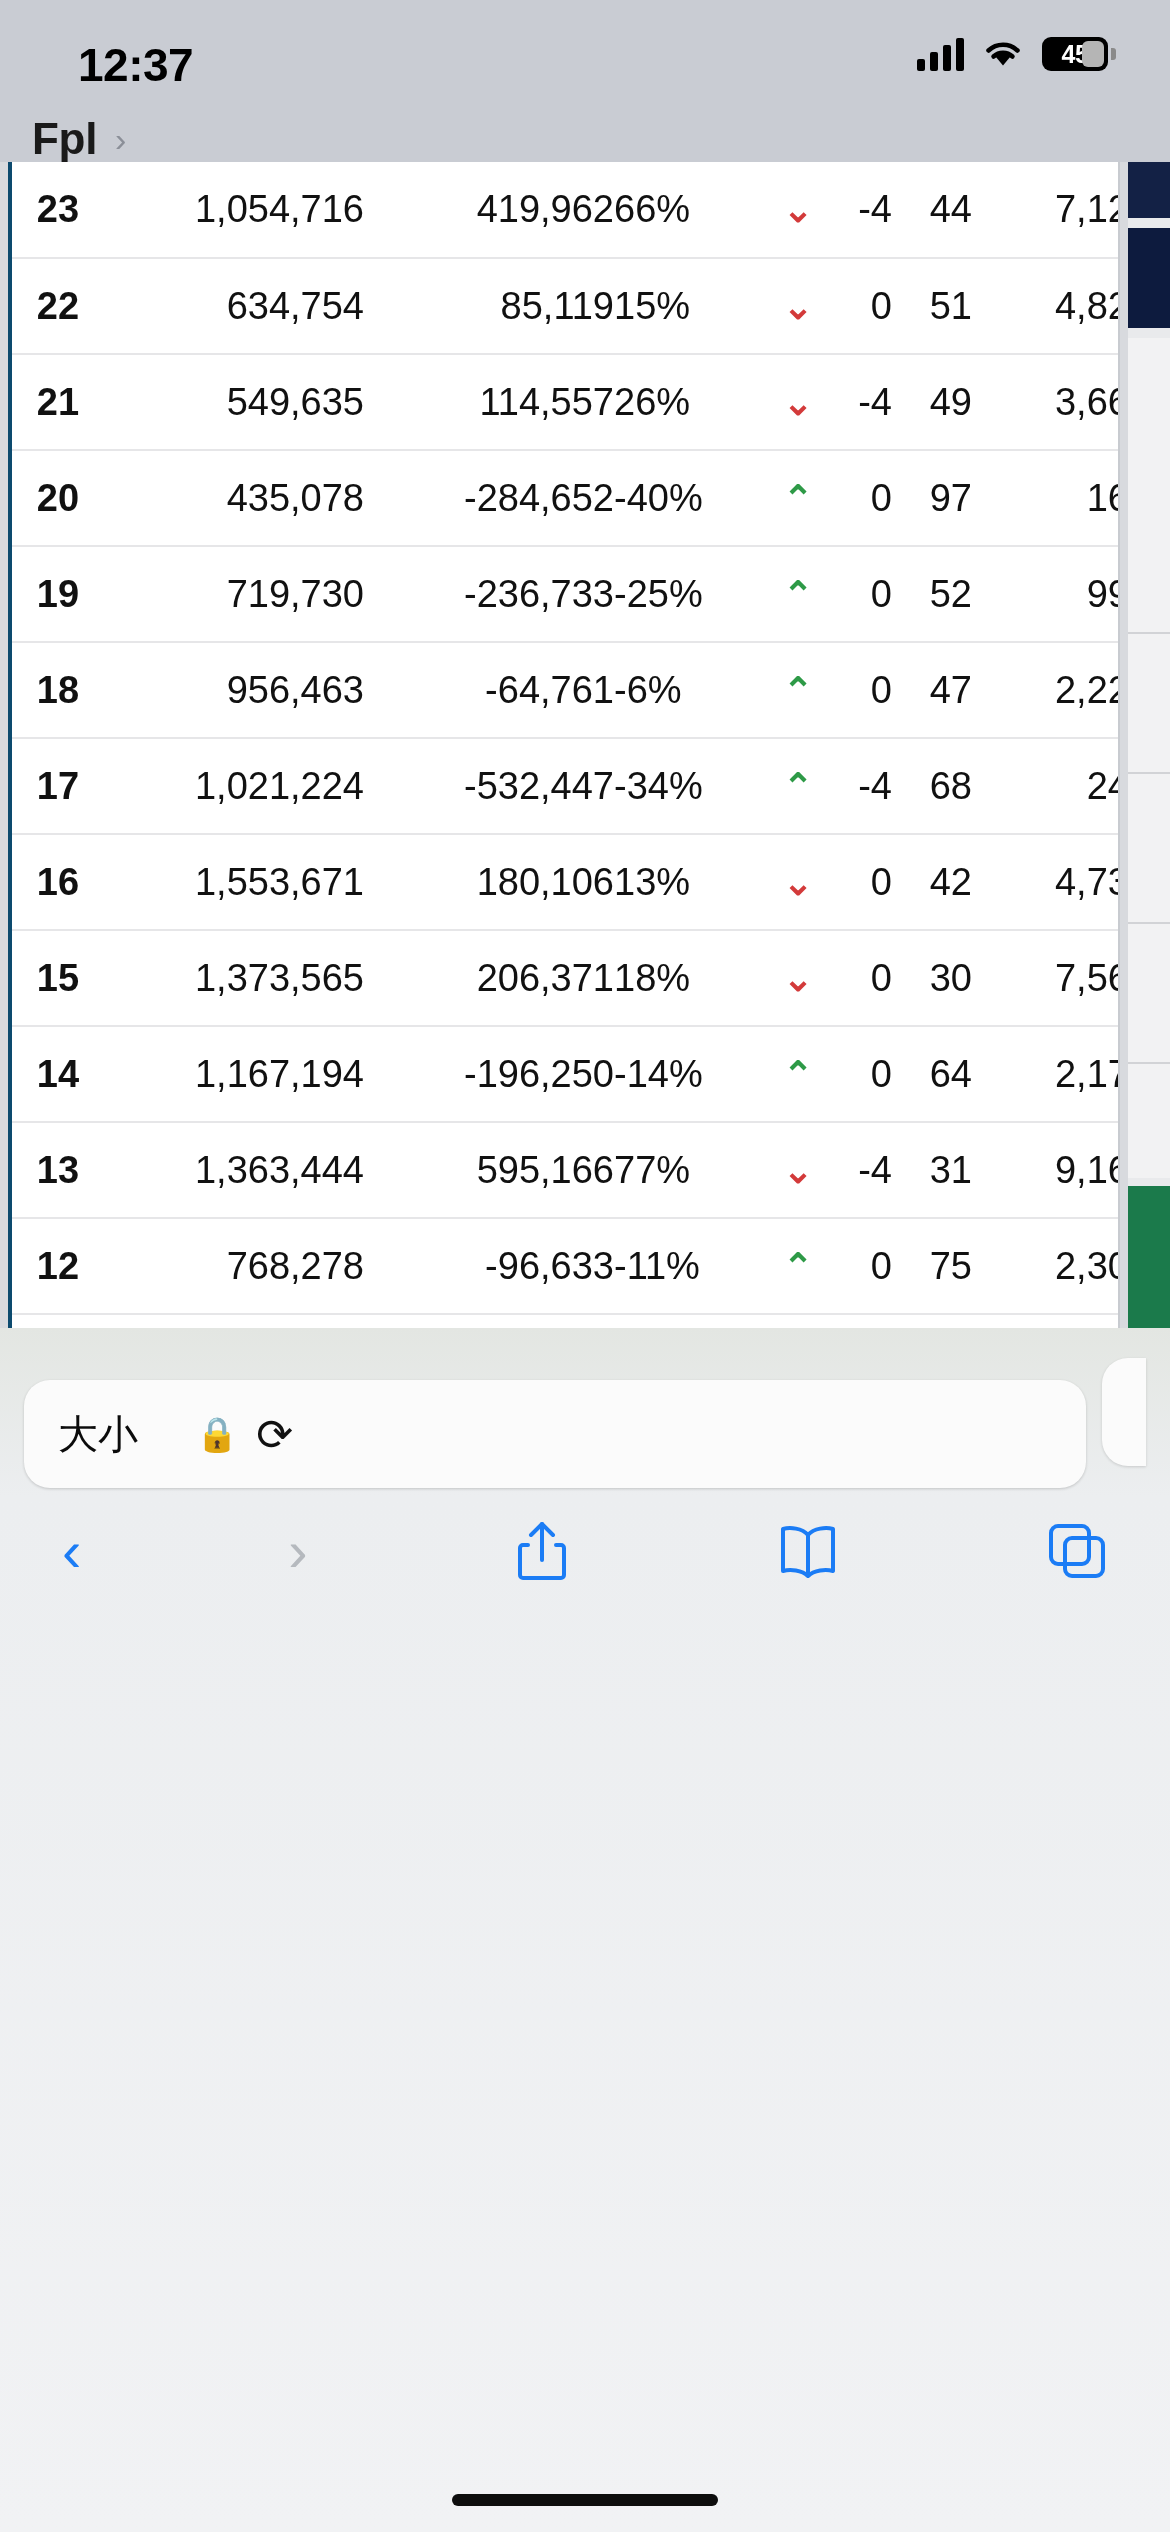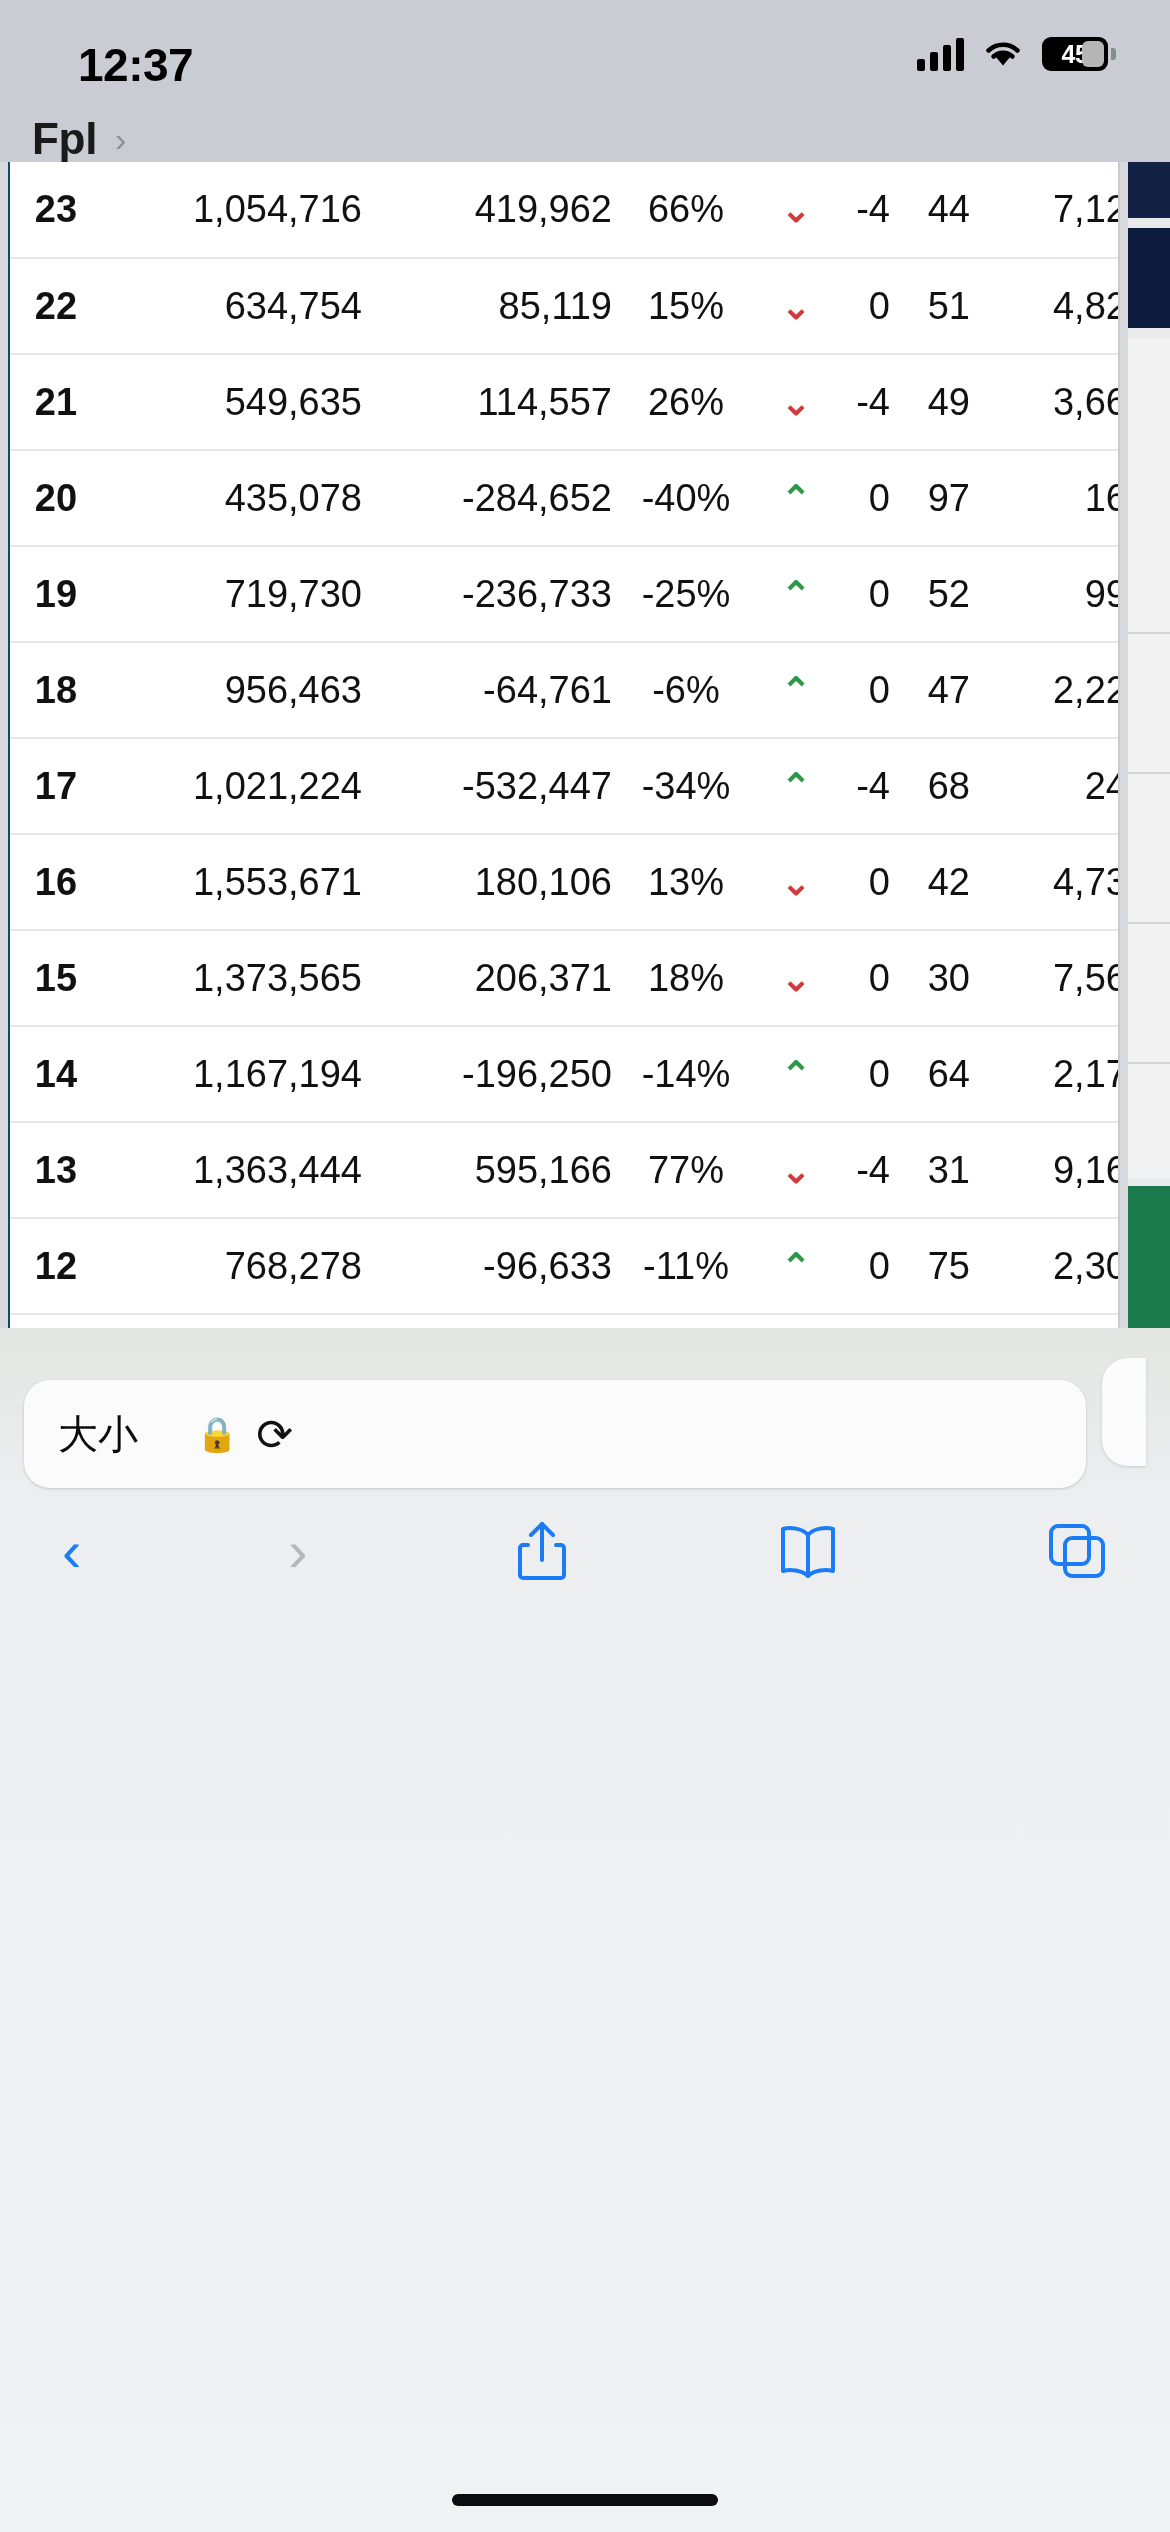--- a/index.html
+++ b/index.html
@@ -94,21 +94,21 @@
     background: #d8dade;
     overflow: hidden;
   }
   .page-card {
     position: absolute;
     left: 8px;
     top: 0;
     width: 1112px;
     height: 1166px;
     background: #ffffff;
-    border-left: 2px solid #0c4a6e;
+    border-left: 4px solid #0c4a6e;
     border-right: 2px solid #c8cbd0;
     overflow: hidden;
   }
   
   .right-peek {
     position: absolute;
     right: 0; top: 0;
     width: 42px; height: 1166px;
     background: #e9eaec;
   }
@@ -131,21 +131,21 @@
     font-size: 38px;
     color: #111;
     border-bottom: 2px solid #e6e6e8;
     vertical-align: middle;
     padding: 0;
     white-space: nowrap;
   }
   .c-gw { width: 92px; text-align: center; font-weight: 700; }
   .c-rank { width: 260px; text-align: right; padding-right: 14px; }
   .c-delta { width: 250px; text-align: right; padding-right: 14px; }
-  .c-pct { width: 148px; text-align: center; padding-right: 10px; }
+  .c-pct { width: 148px; text-align: left; padding-right: 10px; }
   .c-arrow { width: 72px; text-align: center; }
   .c-hit { width: 58px; text-align: right; padding-right: 8px; }
   .c-pts { width: 80px; text-align: right; padding-right: 18px; }
   .c-overall { width: 252px; text-align: right; padding-right: 18px; }
 
   .arrow-cell { position: relative; }
   .arrow {
     display: inline-block;
     font-size: 36px;
     font-weight: 700;

